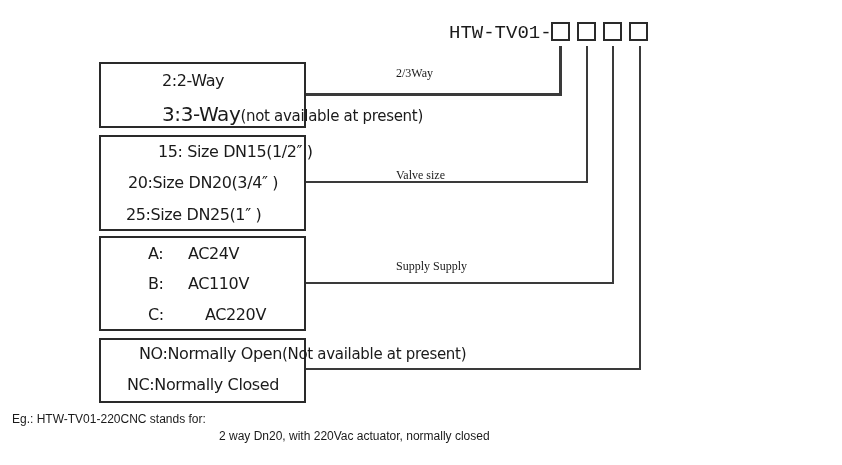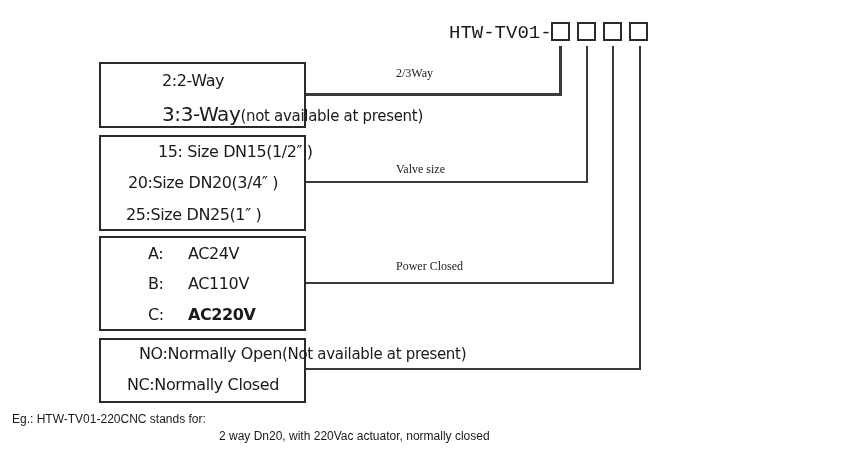--- a/index.html
+++ b/index.html
@@ -28,41 +28,41 @@
 <div class="vline" style="left:586px; top:46px; height:137px;"></div>
 <div class="vline" style="left:612px; top:46px; height:238px;"></div>
 <div class="vline" style="left:639px; top:46px; height:324px;"></div>
 
 <div class="hline" style="left:305px; top:93px; width:257px; height:3px;"></div>
 <div class="hline" style="left:305px; top:181px; width:283px;"></div>
 <div class="hline" style="left:305px; top:282px; width:309px;"></div>
 <div class="hline" style="left:305px; top:368px; width:336px;"></div>
 
 <div class="abs label" style="left:396px; top:66px;">2/3Way</div>
-<div class="abs label" style="left:396px; top:162px;">Valve size</div>
-<div class="abs label" style="left:396px; top:259px;">Power Closed</div>
+<div class="abs label" style="left:396px; top:168px;">Valve size</div>
+<div class="abs label" style="left:396px; top:259px;">Supply Supply</div>
 
 <div class="box" style="left:99px; top:62px; width:207px; height:66px;"></div>
 <div class="abs opt" style="left:162px; top:71px;">2:2-Way</div>
 <div class="abs opt" style="left:162px; top:102px;">
   <span style="font-size:20px;">3:3-Way</span><span class="small">(not available at present)</span>
 </div>
 
 <div class="box" style="left:99px; top:135px; width:207px; height:96px;"></div>
 <div class="abs opt" style="left:130px; top:142px;margin-left:28px;">15: Size DN15(1/2″ )</div>
 <div class="abs opt" style="left:128px; top:173px;">20:Size DN20(3/4″ )</div>
 <div class="abs opt" style="left:126px; top:205px;">25:Size DN25(1″ )</div>
 
 <div class="box" style="left:99px; top:236px; width:207px; height:95px;"></div>
 <div class="abs opt" style="left:148px; top:244px;">A:</div>
 <div class="abs opt" style="left:188px; top:244px;">AC24V</div>
 <div class="abs opt" style="left:148px; top:274px;">B:</div>
 <div class="abs opt" style="left:188px; top:274px;">AC110V</div>
 <div class="abs opt" style="left:148px; top:305px;">C:</div>
-<div class="abs opt" style="left:188px; top:305px;font-weight:bold;">AC220V</div>
+<div class="abs opt" style="left:205px; top:305px;">AC220V</div>
 
 <div class="box" style="left:99px; top:338px; width:207px; height:65px;"></div>
 <div class="abs opt" style="left:107px; top:344px;margin-left:32px;">
   <span>NO:Normally Open</span><span class="small">(Not available at present)</span>
 </div>
 <div class="abs opt" style="left:107px; top:375px;margin-left:20px;">NC:Normally Closed</div>
 
 <div class="abs eg" style="left:12px; top:412px;">Eg.: HTW-TV01-220CNC stands for:</div>
 <div class="abs eg" style="left:219px; top:429px;">2 way Dn20, with 220Vac actuator, normally closed</div>
 

